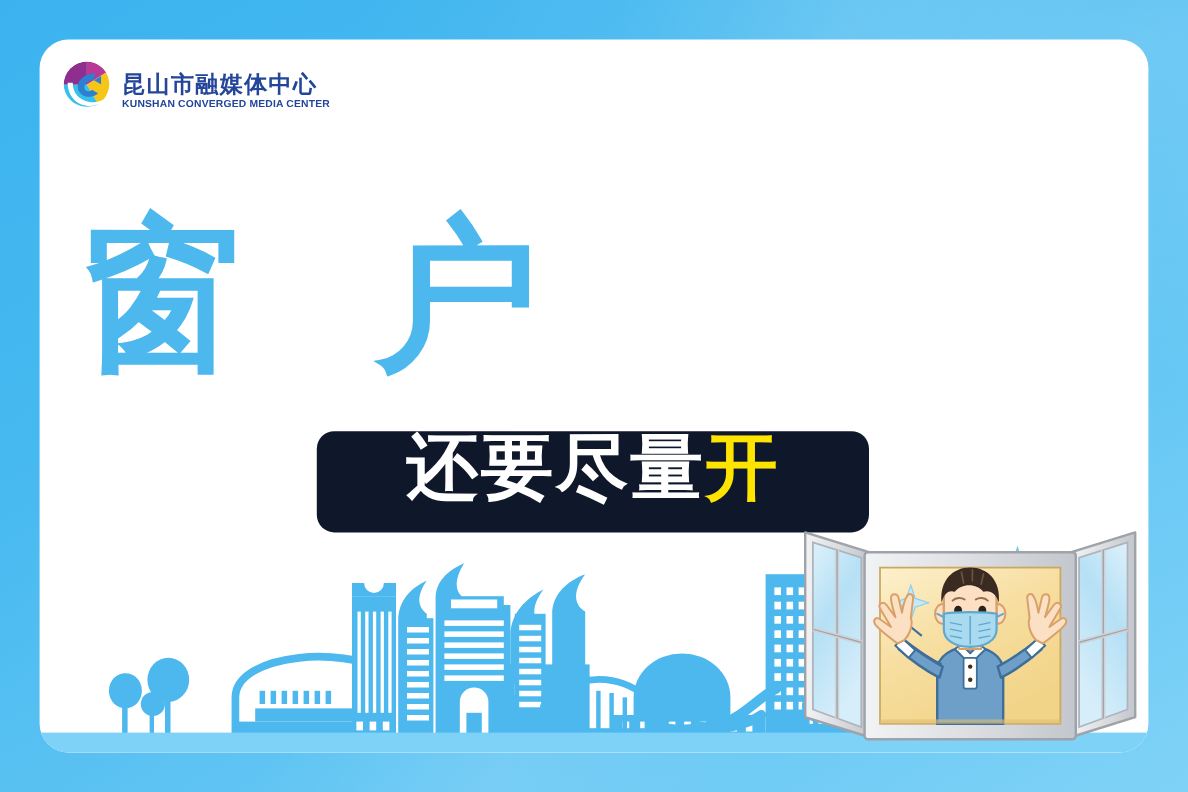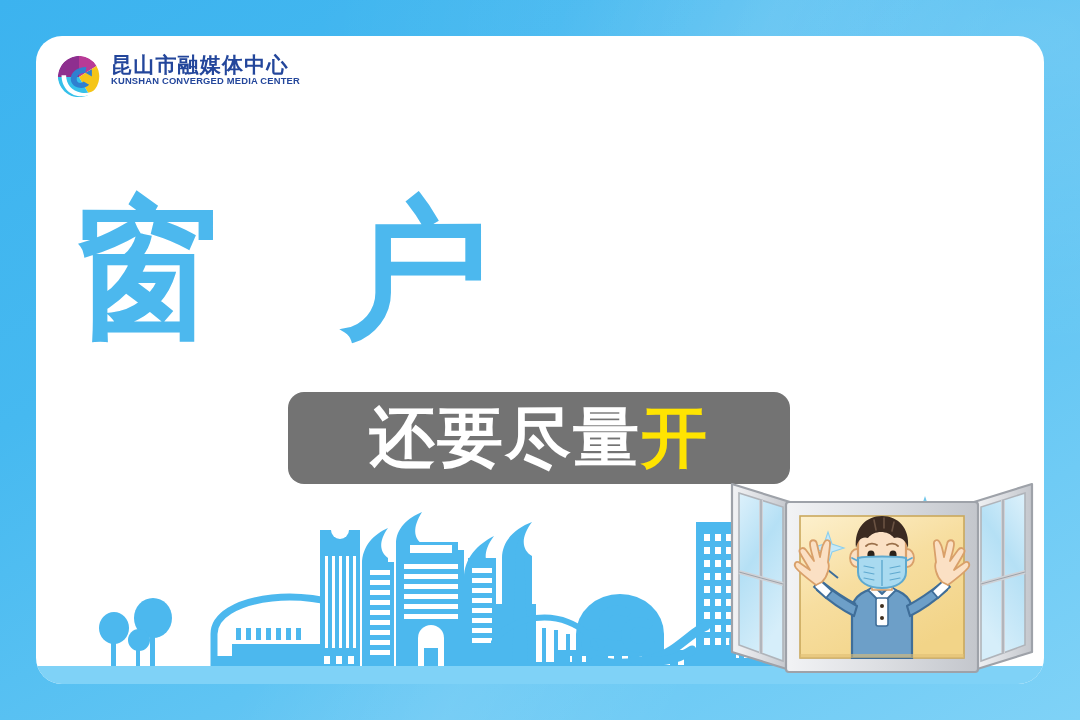--- a/index.html
+++ b/index.html
@@ -43,21 +43,21 @@
     border-radius: 26px;
     overflow: hidden;
   }
 
   
   .logo {
     position: absolute;
     left: 20px;
     top: 18px;
     display: flex;
-    align-items: flex-start;
+    align-items: flex-end;
     gap: 9px;
   }
   .logo-mark {
     width: 46px;
     height: 46px;
     flex: none;
   }
   .logo-text {
     display: flex;
     flex-direction: column;
@@ -100,24 +100,24 @@
     white-space: nowrap;
   }
 
   
   .banner {
     position: absolute;
     left: 252px;
     top: 356px;
     width: 502px;
     height: 92px;
-    background: #737373;
+    background: #0f172a;
     border-radius: 16px;
     display: flex;
-    align-items: center;
+    align-items: flex-start;
     justify-content: center;
     box-sizing: border-box;
     padding: 0 14px;
   }
   .banner-text {
     font-size: 66px;
     line-height: 1;
     font-weight: bold;
     letter-spacing: 2px;
     color: #ffffff;

